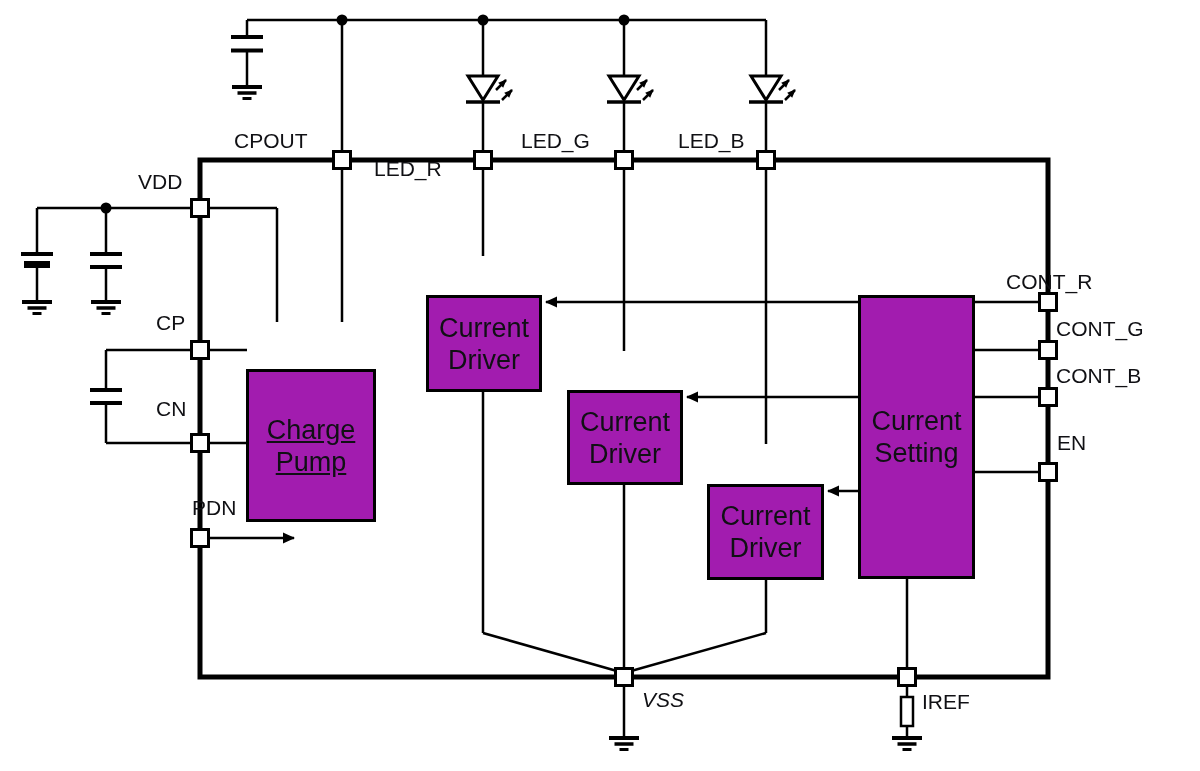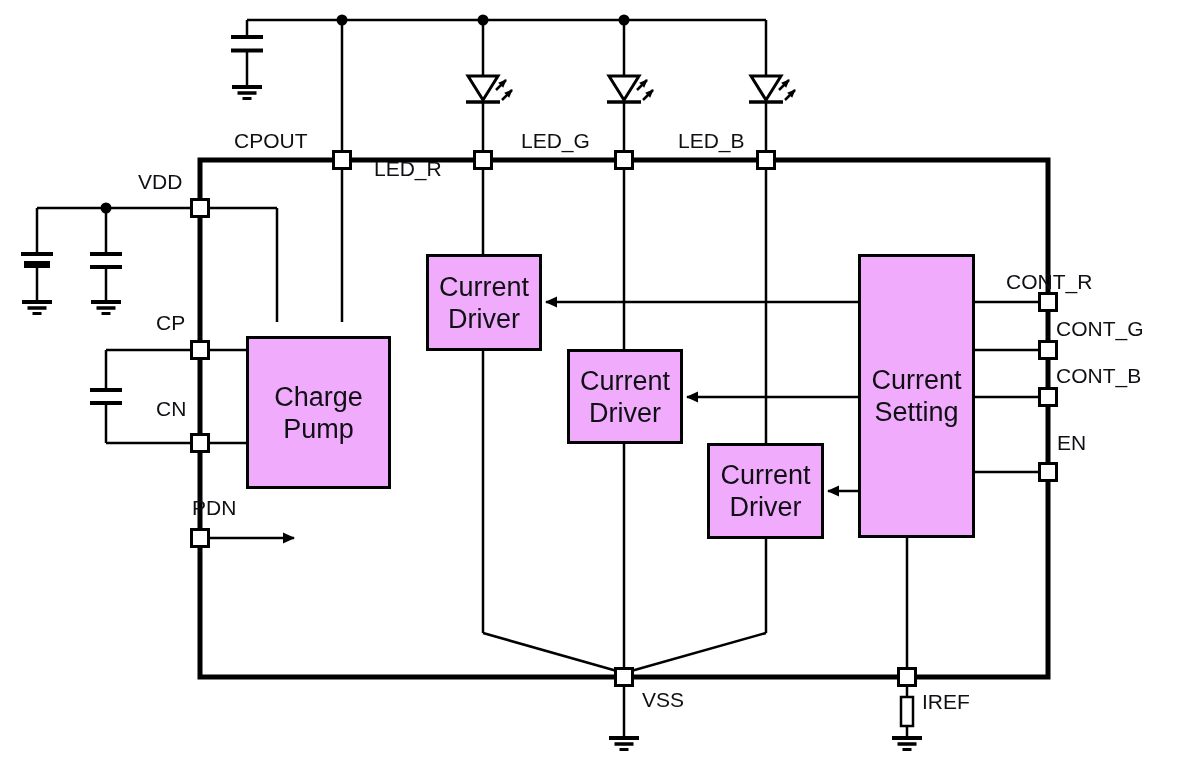--- a/index.html
+++ b/index.html
@@ -2,24 +2,24 @@
 <html><head>
 <meta charset="utf-8">
 <style>
   html,body{margin:0;padding:0;background:#fff;}
   #stage{
     position:relative;width:1200px;height:771px;background:#ffffff;
     font-family:"Liberation Sans", sans-serif;color:#101014;overflow:hidden;
   }
   #wires{position:absolute;left:0;top:0;z-index:1;}
   .block{
-    position:absolute;background:#f0abfc;border:3px solid #000;
+    position:absolute;background:#a21caf;border:3px solid #000;
     box-sizing:border-box;display:flex;flex-direction:column;
     align-items:center;justify-content:center;text-align:center;
-    font-size:27px;line-height:32px;color:#101014;z-index:2;
+    font-size:27px;line-height:32px;color:#101014;z-index:2;margin-top:41px;
   }
   .pin{
     position:absolute;width:14px;height:14px;background:#ffffff;
     border:3px solid #000;box-sizing:content-box;z-index:3;
   }
   .lbl{
     position:absolute;font-size:21px;line-height:31px;white-space:nowrap;
     color:#101014;z-index:4;
   }
 </style>
@@ -156,21 +156,21 @@
 
       <g>
         <line x1="624" y1="687" x2="624" y2="737"></line>
       </g>
       <use href="#gnd" x="624" y="738"></use>
 
       <rect x="200" y="160" width="848" height="517" stroke-width="5" fill="none"></rect>
     </g>
   </svg>
 
-  <div class="block" style="left:246px;top:336px;width:145px;height:153px;">
+  <div class="block" style="left:246px;top:328px;width:130px;height:153px;text-decoration:underline;">
     <span>Charge</span>
     <span>Pump</span>
   </div>
 
   <div class="block" style="left:426px;top:254px;width:116px;height:97px;">
     <span>Current</span>
     <span>Driver</span>
   </div>
 
   <div class="block" style="left:567px;top:349px;width:116px;height:95px;">
@@ -208,16 +208,16 @@
   <span class="lbl" style="left:521px;top:125px;">LED_G</span>
   <span class="lbl" style="left:678px;top:125px;">LED_B</span>
   <span class="lbl" style="left:138px;top:166px;">VDD</span>
   <span class="lbl" style="left:156px;top:307px;">CP</span>
   <span class="lbl" style="left:156px;top:393px;">CN</span>
   <span class="lbl" style="left:144px;top:492px;margin-left:48px;">PDN</span>
   <span class="lbl" style="left:1006px;top:266px;">CONT_R</span>
   <span class="lbl" style="left:1056px;top:313px;">CONT_G</span>
   <span class="lbl" style="left:1056px;top:360px;">CONT_B</span>
   <span class="lbl" style="left:1057px;top:427px;">EN</span>
-  <span class="lbl" style="left:642px;top:684px;">VSS</span>
+  <span class="lbl" style="left:642px;top:684px;font-style:italic;">VSS</span>
   <span class="lbl" style="left:922px;top:686px;">IREF</span>
 
 </div>
 
 </body></html>

